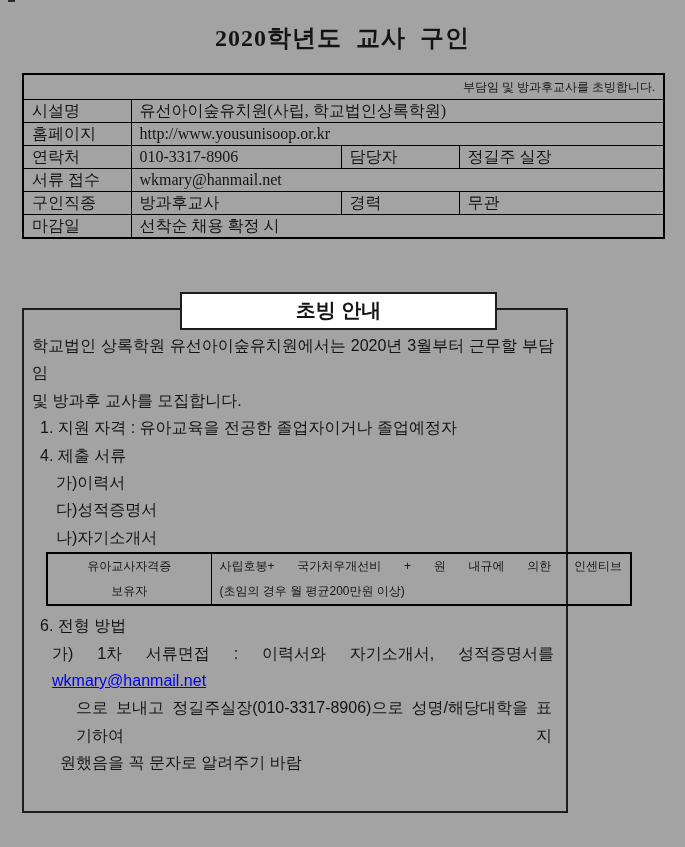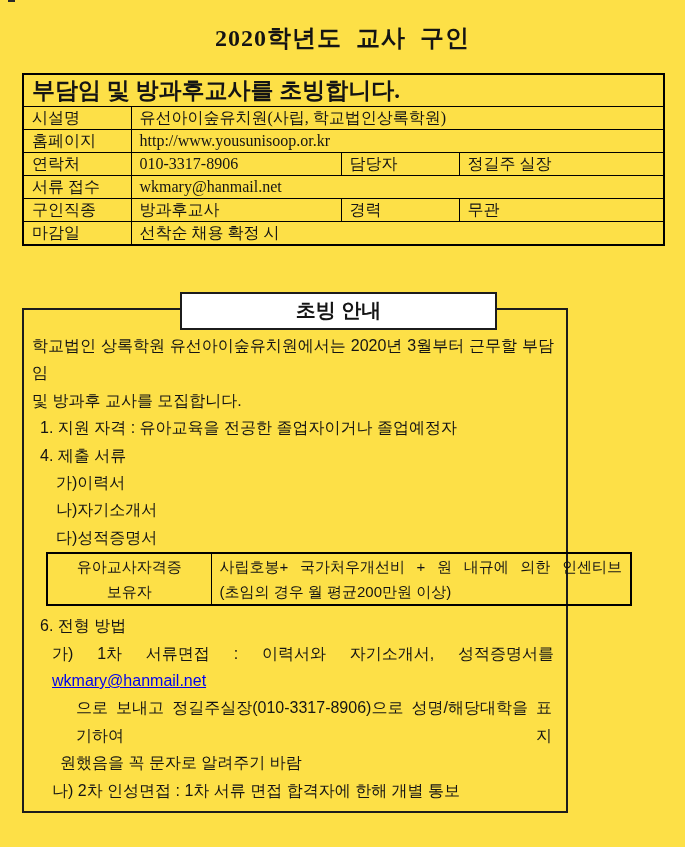--- a/index.html
+++ b/index.html
@@ -2,21 +2,21 @@
 <html><head>
 <meta charset="utf-8">
 <style>
   html, body { margin: 0; padding: 0; }
   body {
     width: 685px; height: 847px;
     background: #ffffff;
     font-family: "Liberation Serif", serif;
     color: #141414;
   }
-  .page { position: relative; width: 685px; height: 847px; overflow: hidden; background: #fde047; }
+  .page { position: relative; width: 685px; height: 847px; overflow: hidden; background: #a3a3a3; }
 
   .artifact { position: absolute; left: 8px; top: 0; width: 7px; height: 2px; background: #2a2a2a; }
 
   .doc-title {
     position: absolute; left: 0; top: 22px; width: 685px;
     text-align: center;
     font-size: 24px; font-weight: bold;
     letter-spacing: 1px;
     white-space: pre;
     font-family: "Liberation Serif", serif;
@@ -33,21 +33,21 @@
   }
   table.info, table.info td { border: 1px solid #000; }
   table.info { border: 2px solid #000; }
   table.info td {
     padding: 0 8px;
     vertical-align: middle;
     overflow: hidden;
     white-space: nowrap;
   }
   td.thead {
-    text-align: left; font-weight: bold; height: 24px; font-size: 23px;
+    text-align: right; font-weight: normal; height: 24px; font-size: 12px;
   }
   tr.r-single td { height: 22px; }
   tr.r-addr td { height: 51px; }
   .addr-line2 { margin-left: 85px; }
 
   
   .invite-title-box {
     position: absolute; left: 180px; top: 292px;
     width: 317px; height: 38px;
     background: #fff;
@@ -85,21 +85,21 @@
   a.mail-link, .mail-link {
     color: #0000ee; text-decoration: underline; cursor: pointer;
   }
 
   
   table.salary {
     border-collapse: collapse;
     table-layout: fixed;
     width: 586px;
     margin: 1px 0 6px 14px;
-    font-size: 15px;
+    font-size: 12px;
     font-family: "Liberation Sans", sans-serif;
   }
   table.salary, table.salary td { border: 1px solid #000; }
   table.salary { border: 2px solid #000; }
   table.salary td { padding: 0 8px; vertical-align: middle; height: 50px; }
   td.sal-left { text-align: center; padding: 0 2px; }
   .sal-line { line-height: 25px; white-space: nowrap; }
   .sal-line-j { line-height: 25px; text-align: justify; text-align-last: justify; }
 </style>
 </head>
@@ -155,22 +155,22 @@
 
   <div class="invite-title-box">초빙 안내</div>
 
   <div class="invite-box">
     <div class="invite-content">
       <div class="jline">학교법인 상록학원 유선아이숲유치원에서는 2020년 3월부터 근무할 부담임</div>
       <div class="line">및 방과후 교사를 모집합니다.</div>
       <div class="line ind-item">1. 지원 자격 : 유아교육을 전공한 졸업자이거나 졸업예정자</div>
       <div class="line ind-item">4. 제출 서류</div>
       <div class="line ind-sub">가)이력서</div>
+      <div class="line ind-sub">다)성적증명서</div>
       <div class="line ind-sub">나)자기소개서</div>
-      <div class="line ind-sub">다)성적증명서</div>
 
       <table class="salary">
         <colgroup>
             <col style="width:164px">
             <col>
           </colgroup>
         <tbody>
             <tr>
           <td class="sal-left">
             <div class="sal-line">유아교사자격증</div>
@@ -184,17 +184,16 @@
       </tbody>
         </table>
 
       <div class="line ind-item">6. 전형 방법</div>
       <div class="jline ind-m">
         <span>가) 1차 서류면접 : 이력서와 자기소개서, 성적증명서를</span>
         <a class="mail-link">wkmary@hanmail.net</a>
       </div>
       <div class="jline ind-cont1">으로 보내고 정길주실장(010-3317-8906)으로 성명/해당대학을 표기하여 지</div>
       <div class="line ind-cont2">원했음을 꼭 문자로 알려주기 바람</div>
-      <div class="line ind-m">나) 2차 인성면접 : 1차 서류 면접 합격자에 한해 개별 통보</div>
     </div>
   </div>
 
 </div>
 
 </body></html>

